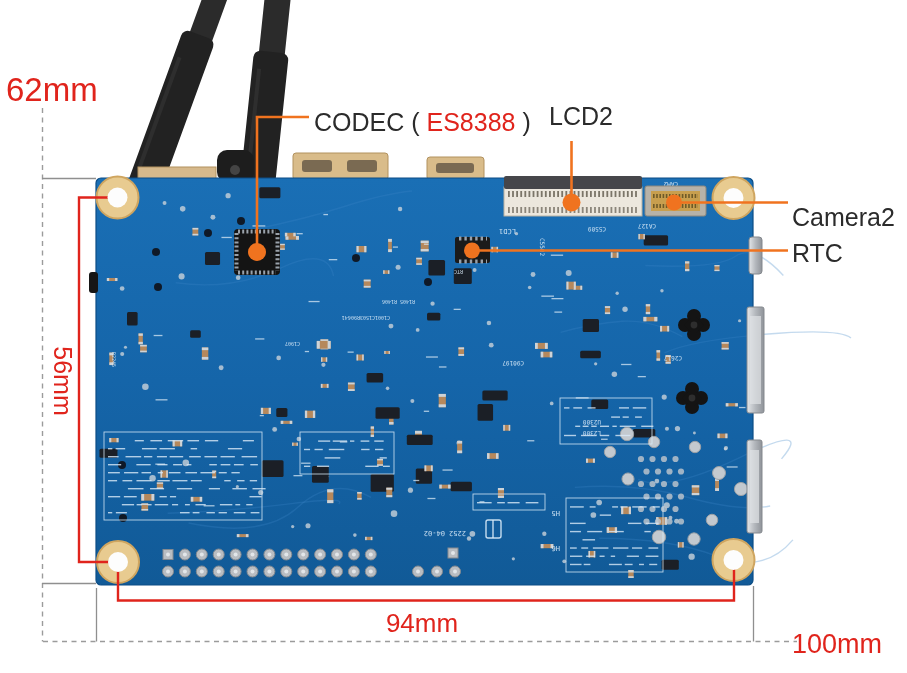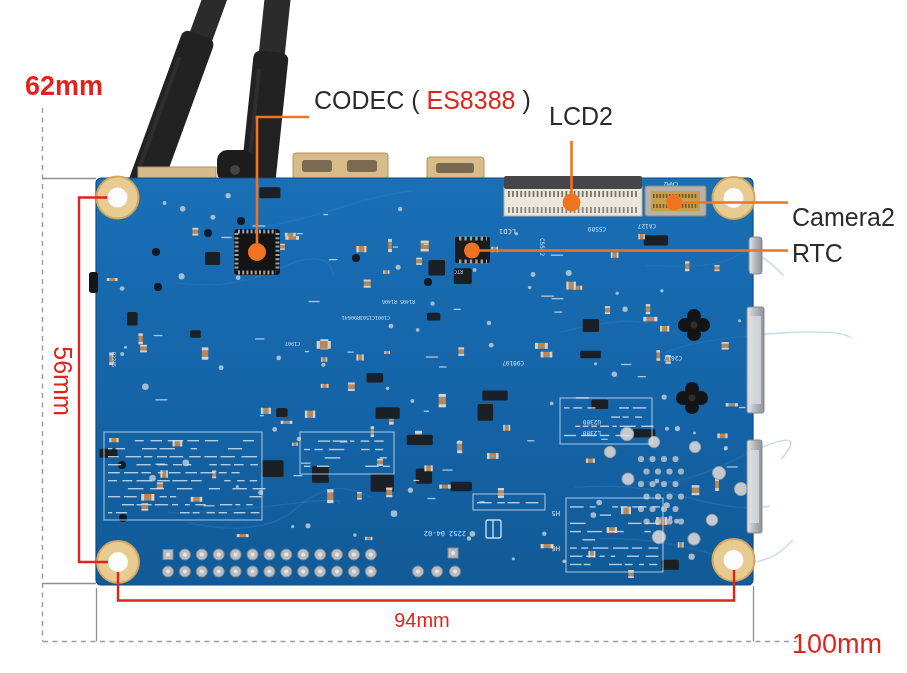--- a/index.html
+++ b/index.html
@@ -830,29 +830,29 @@
   <g>
     <line class="oline" x1="674" y1="202.5" x2="788" y2="202.5"></line>
     <circle class="odot" cx="674" cy="202.5" r="8"></circle>
   </g>
   <g>
     <line class="oline" x1="472" y1="250.5" x2="788" y2="250.5"></line>
     <circle class="odot" cx="472" cy="250.5" r="8"></circle>
   </g>
 </svg>
 
-<div class="lbl red" style="left:25px;top:73px;font-size:27px;font-weight:bold;">62mm</div>
+<div class="lbl red" style="left:6px;top:73px;font-size:33px;">62mm</div>
 
 <div class="lbl red rot90" style="left:62px;top:381px;font-size:25px;">56mm</div>
 
-<div class="lbl red" style="left:422px;top:610px;font-size:20px;transform:translateX(-50%);">94mm</div>
+<div class="lbl red" style="left:422px;top:610px;font-size:26px;transform:translateX(-50%);">94mm</div>
 
 <div class="lbl red" style="left:792px;top:631px;font-size:27px;">100mm</div>
 
-<div class="lbl" style="left:314px;top:88px;font-size:25px;">
+<div class="lbl" style="left:314px;top:110px;font-size:25px;">
   <span>CODEC ( </span><span class="red">ES8388</span><span> )</span>
 </div>
 
 <div class="lbl" style="left:549px;top:104px;font-size:25px;">LCD2</div>
 
 <div class="lbl" style="left:792px;top:193px;font-size:25px;margin-top:12px;">Camera2</div>
 
 <div class="lbl" style="left:792px;top:241px;font-size:25px;">RTC</div>
 
 </div>

